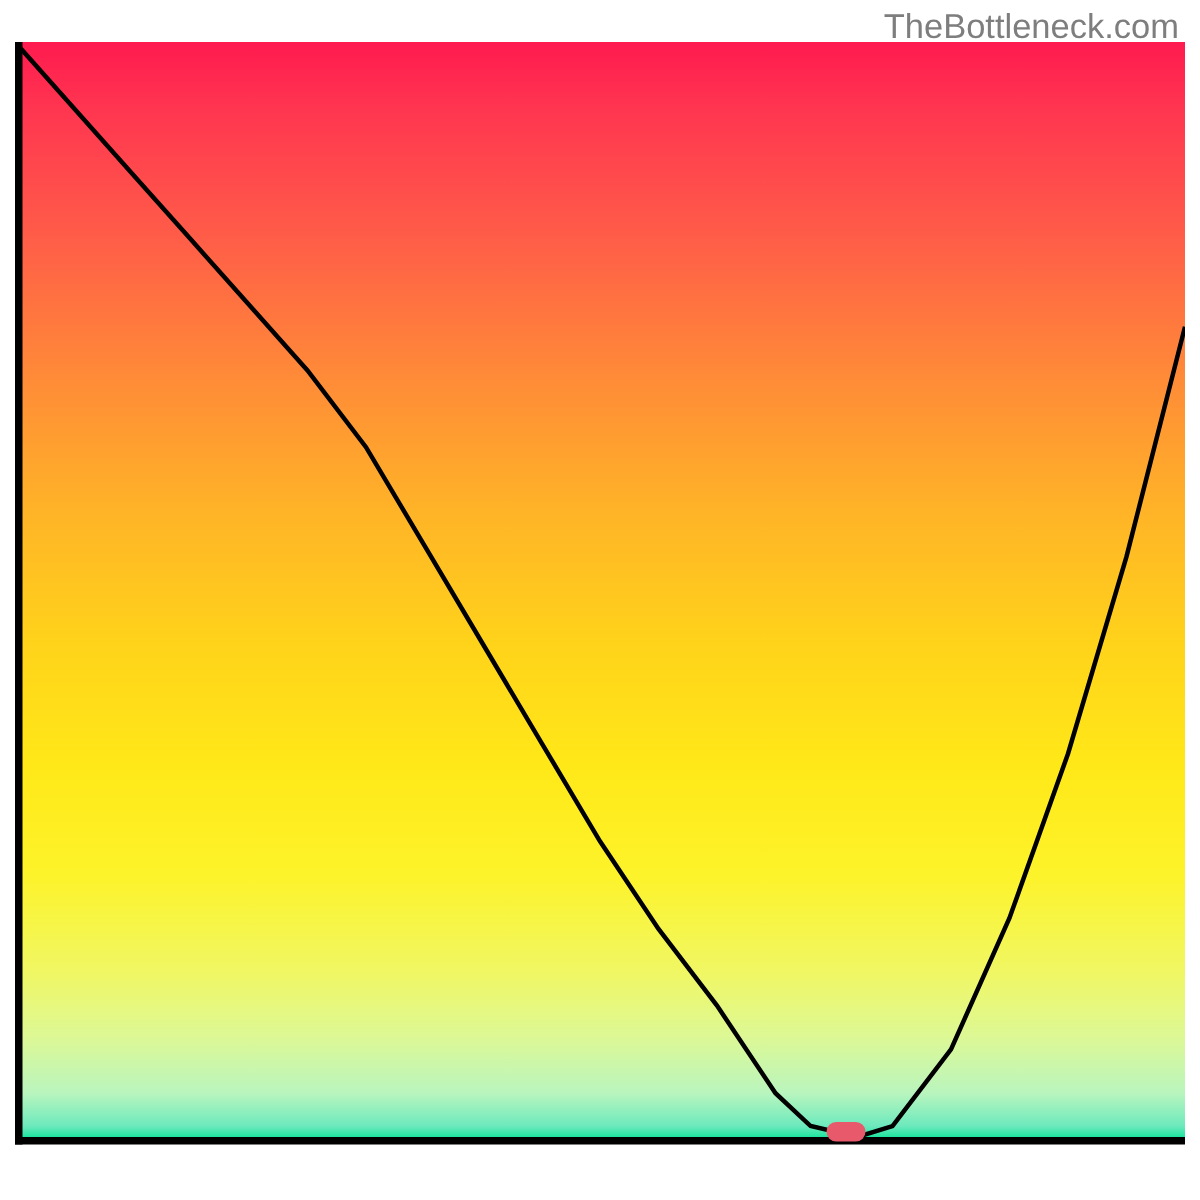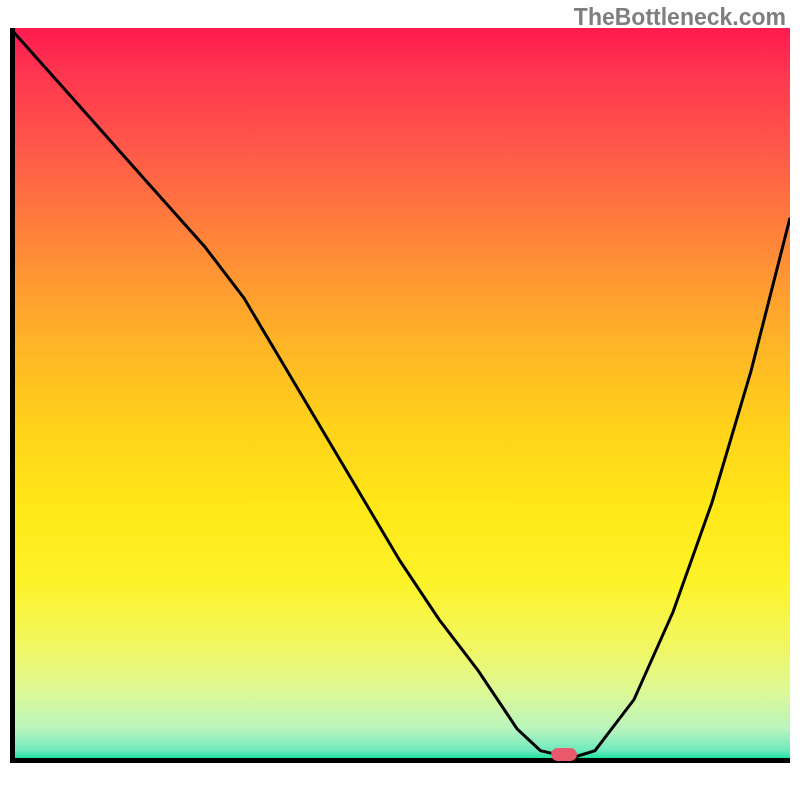--- a/index.html
+++ b/index.html
@@ -13,21 +13,21 @@
   .container {
     position: relative;
     width: 800px;
     height: 800px;
   }
   .watermark {
     position: absolute;
     top: 4px;
     right: 14px;
     font-size: 23px;
-    font-weight: bold;
+    font-weight: normal;
     color: #7e7e7e;
     letter-spacing: 0px;
     z-index: 50;
   }
   .plot {
     position: absolute;
     left: 10px;
     top: 28px;
     width: 780px;
     height: 762px;

